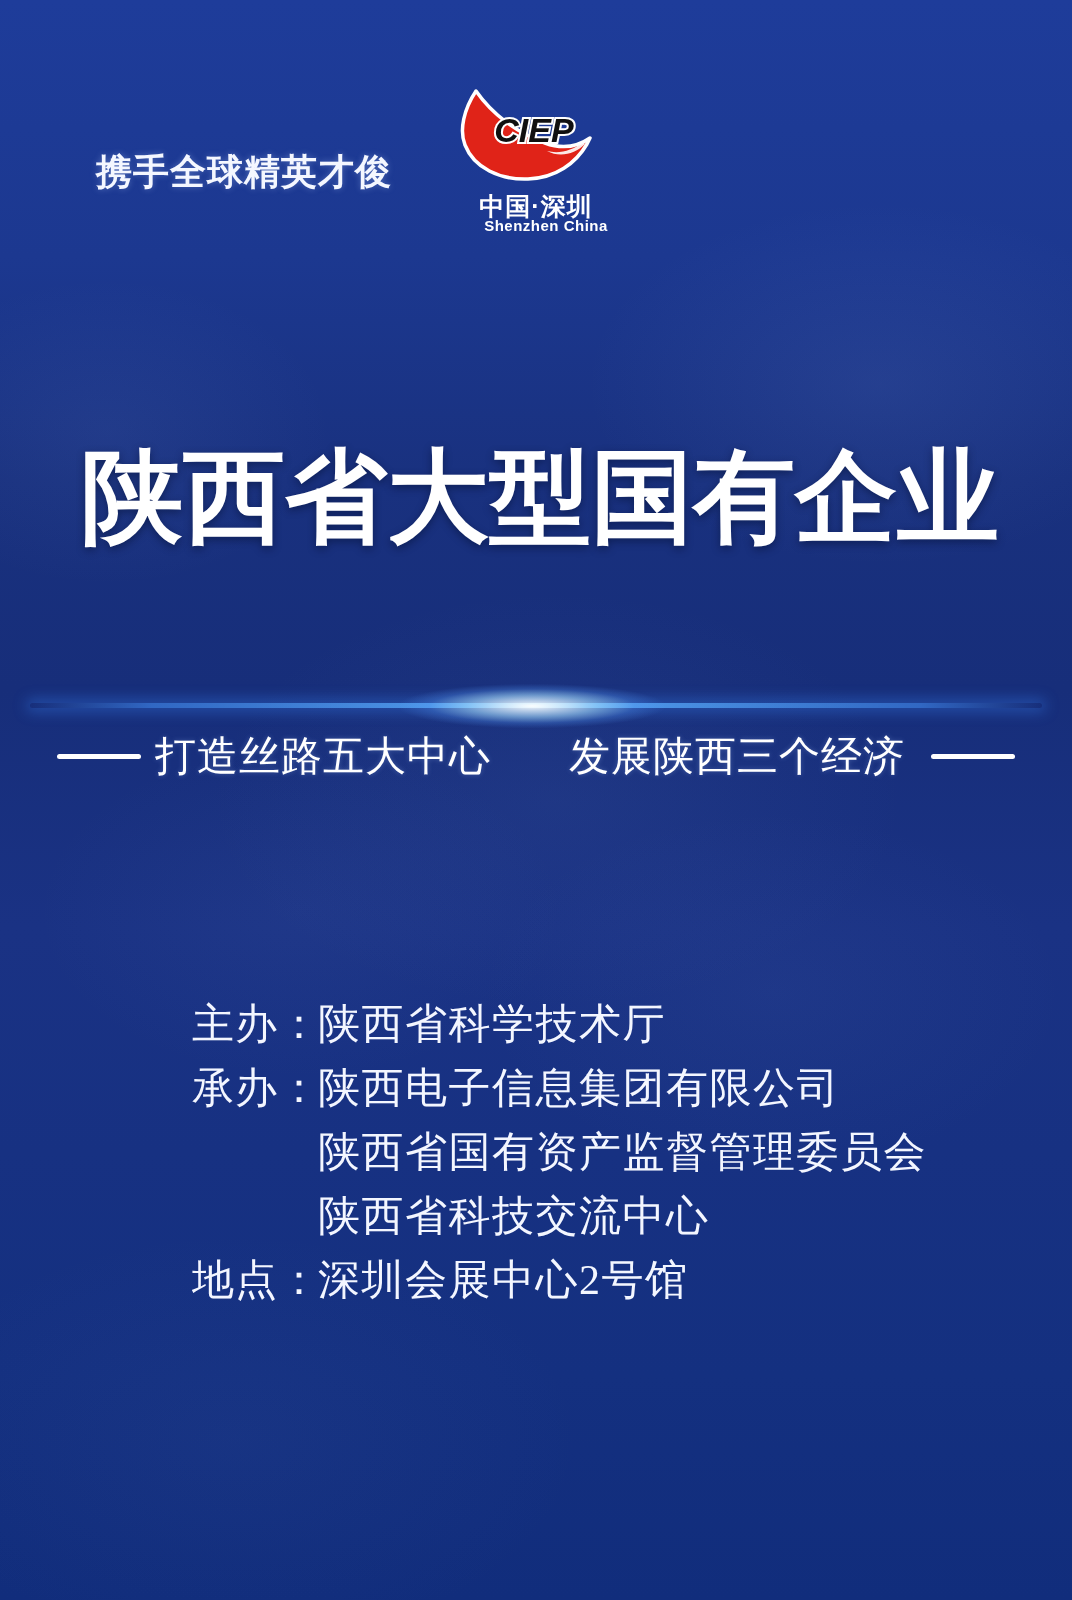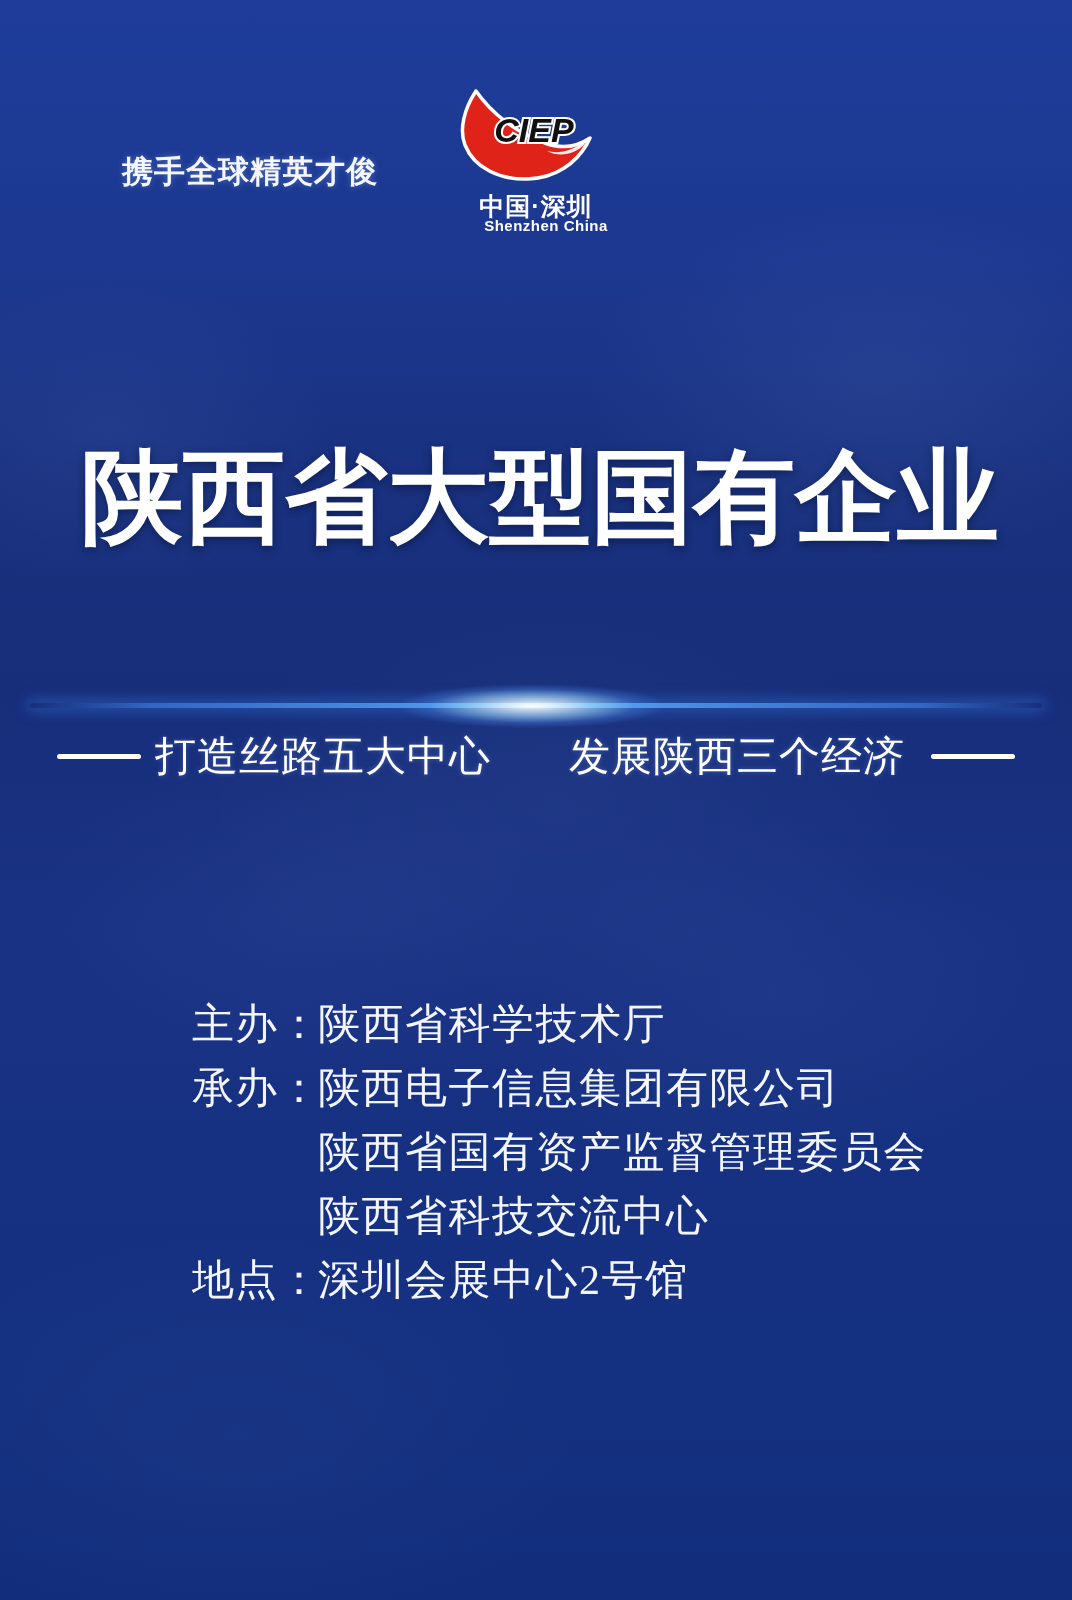--- a/index.html
+++ b/index.html
@@ -15,24 +15,23 @@
       radial-gradient(320px 220px at 10% 27%, rgba(130,160,225,0.08), rgba(130,160,225,0) 70%),
       radial-gradient(500px 300px at 52% 50%, rgba(120,150,215,0.07), rgba(120,150,215,0) 70%),
       radial-gradient(380px 240px at 28% 57%, rgba(120,150,215,0.06), rgba(120,150,215,0) 70%),
       radial-gradient(420px 260px at 72% 62%, rgba(120,150,215,0.06), rgba(120,150,215,0) 70%),
       radial-gradient(500px 300px at 22% 90%, rgba(110,140,210,0.05), rgba(110,140,210,0) 70%),
       linear-gradient(180deg,#1e3c9a 0%,#1c3890 16%,#19317f 30%,#172e7a 43%,#1a3284 58%,#173182 72%,#143080 86%,#112d7c 100%);
   }
   
   .slogan{
     position:absolute;top:150px;height:44px;line-height:44px;
-    font-size:31px;font-weight:600;color:#f4f7ff;letter-spacing:1px;
+    font-size:36px;font-weight:600;color:#f4f7ff;letter-spacing:1px;
     text-shadow:0 0 6px rgba(180,205,255,0.35);
     white-space:nowrap;
-    margin-left:26px;
   }
   .slogan.left{left:96px;}
   .slogan.right{left:649px;}
   .logo{position:absolute;left:455px;top:84px;width:162px;height:156px;text-align:center;}
   .logo svg{display:block;position:absolute;left:0;top:0;}
   .logo-cn{
     position:absolute;left:0;top:106px;width:162px;
     font-size:25px;font-weight:700;color:#ffffff;letter-spacing:1px;white-space:nowrap;
   }
   .logo-en{

